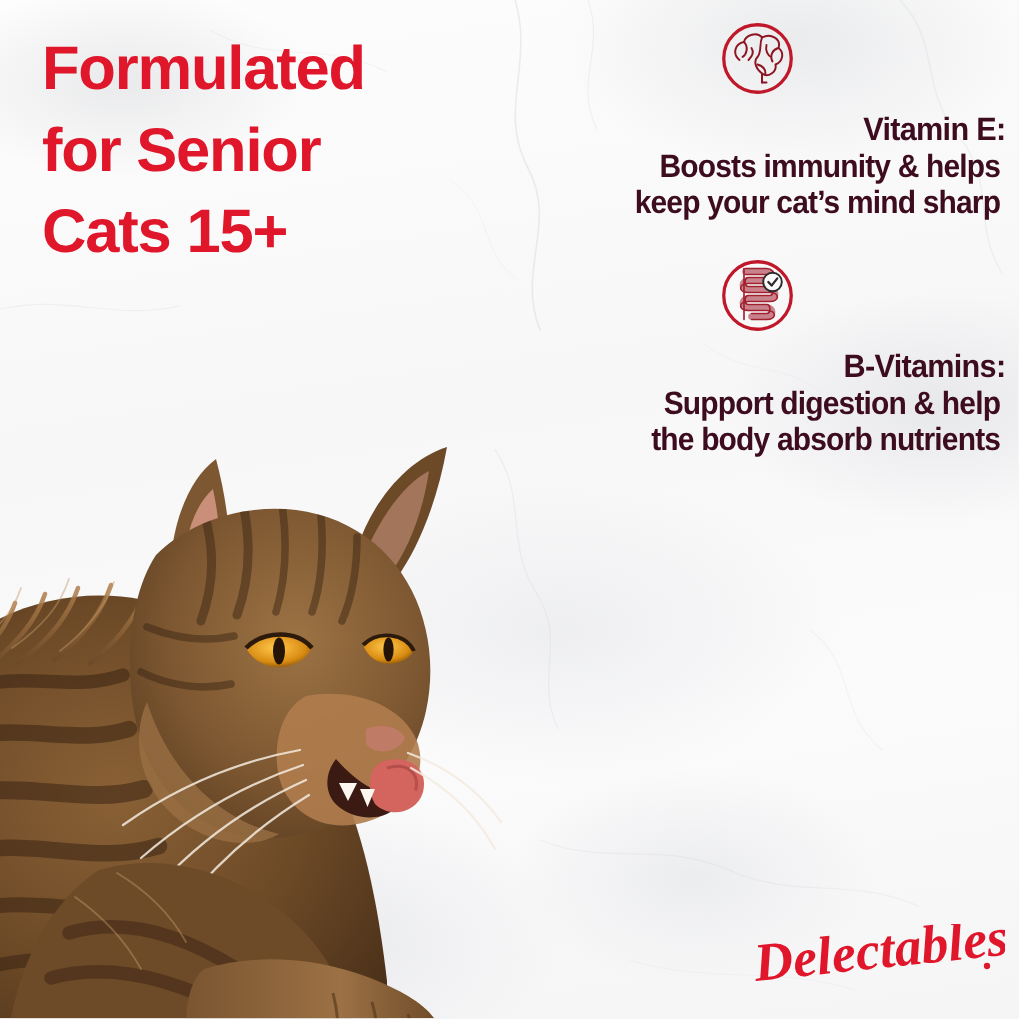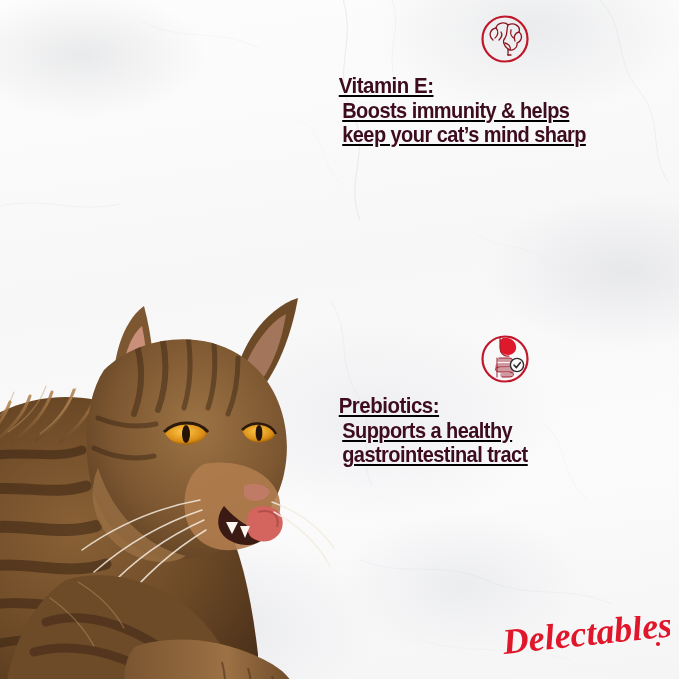--- a/index.html
+++ b/index.html
@@ -32,21 +32,21 @@
     color:#e0162b;
     font-weight:700;
     font-size:41px;
     line-height:1.33;
     letter-spacing:-.8px;
     white-space:pre-line;
   }
 
   
   .col{position:absolute;left:330px;top:0;width:349px;height:679px;}
-  .block{position:absolute;left:0;width:349px;text-align:left;text-decoration:underline;}
+  .block{position:absolute;left:0;width:349px;text-align:right;}
   .block .ico{display:flex;justify-content:center;align-items:center;}
   .btitle{
     color:#3d0c1e;font-weight:700;letter-spacing:-.5px;
     font-size:21.5px;line-height:1.14;margin-top:4px;
     transform:scaleX(.95);transform-origin:center;
   }
   .bdesc{
     color:#3d0c1e;font-weight:700;letter-spacing:-.6px;
     font-size:21.5px;line-height:1.14;white-space:pre-line;
     transform:scaleX(.93);transform-origin:center;
@@ -218,20 +218,23 @@
       <g stroke="#c49a68" fill="none" stroke-width="1.2" opacity=".45" stroke-linecap="round">
         <path d="M-10 186 C 10 172, 22 160, 28 142"></path>
         <path d="M22 182 C 42 168, 54 154, 60 136"></path>
         <path d="M54 184 C 72 170, 84 154, 90 138"></path>
         <path d="M92 332 C 112 344, 128 360, 138 378"></path>
         <path d="M64 348 C 84 362, 98 378, 108 396"></path>
       </g>
     </svg>
   </div>
 
+  <div class="headline">Formulated
+for Senior
+Cats 15+</div>
 
   <div class="col">
 
     <div class="block" style="top:10px">
       <div class="ico">
         <svg width="60" height="60" viewBox="0 0 60 60">
           <circle cx="30" cy="29" r="22.5" fill="none" stroke="#c0182a" stroke-width="2.2"></circle>
           <g fill="none" stroke="#8d1420" stroke-width="1.3" stroke-linecap="round" stroke-linejoin="round">
             <path d="M18 30 C 13 26, 15 19, 21 18 C 22 13, 30 11, 33 15
                      C 39 12, 46 16, 44 22 C 48 25, 47 31, 42 33
@@ -244,45 +247,47 @@
             <path d="M30 33 C 34 34, 36 37, 35 40"></path>
             <path d="M33 45 L 36 45"></path>
           </g>
         </svg>
       </div>
       <div class="btitle">Vitamin E:</div>
       <div class="bdesc">Boosts immunity &amp; helps
 keep your cat’s mind sharp</div>
     </div>
 
-
-    <div class="block" style="top:330px">
+    <div class="block" style="top:168px">
       <div class="ico">
         <svg width="60" height="60" viewBox="0 0 60 60">
           <circle cx="30" cy="29" r="22.5" fill="none" stroke="#c0182a" stroke-width="2.2"></circle>
-          <path d="M28 8 C 34 7, 40 10, 41 16 C 42 21, 38 25, 33 25
-                   C 28 25, 25 22, 25 18 L 25 10" fill="#e0182b"></path>
-          <path d="M25 8 L 25 18 C 25 23, 29 27, 34 26" fill="none" stroke="#a0202e" stroke-width="1.2" stroke-linecap="round"></path>
-          <g fill="none" stroke="#d09aa2" stroke-width="3.8" stroke-linecap="round">
-            <path d="M24 30 L 34 30 C 38 30, 38 35, 34 35 L 25 35 C 21 35, 21 40, 25 40
-                     L 34 40 C 38 40, 38 45, 34 45 L 27 45"></path>
+          <g fill="none" stroke="#c9828c" stroke-width="4.4" stroke-linecap="round">
+            <path d="M22 13 L 36 13 C 41 13, 41 19, 36 19 L 24 19 C 19 19, 19 25, 24 25
+                     L 38 25 C 43 25, 43 31, 38 31 L 24 31 C 19 31, 19 37, 24 37
+                     L 36 37 C 41 37, 41 43, 36 43 L 26 43"></path>
           </g>
-          <g fill="none" stroke="#a0202e" stroke-width="1" stroke-linecap="round">
-            <path d="M24 28 L 34 28 C 40 28, 40 37, 34 37 L 25 37 C 19 37, 19 42, 25 42
-                     L 34 42 C 40 42, 40 47, 34 47 L 27 47"></path>
-            <path d="M22 28 L 22 47"></path>
+          <g fill="none" stroke="#a0202e" stroke-width="1.1" stroke-linecap="round">
+            <path d="M22 11 L 36 11 C 43 11, 43 21, 36 21 L 24 21 C 17 21, 17 27, 24 27
+                     L 38 27 C 45 27, 45 33, 38 33 L 24 33 C 17 33, 17 39, 24 39
+                     L 36 39 C 43 39, 43 45, 36 45 L 26 45"></path>
+            <path d="M22 15 L 36 15 C 39 15, 39 17, 36 17 L 24 17 C 21 17, 21 23, 24 23
+                     L 38 23 C 41 23, 41 29, 38 29 L 24 29 C 21 29, 21 35, 24 35
+                     L 36 35 C 39 35, 39 41, 36 41 L 26 41"></path>
+            <path d="M21 11 L 21 45"></path>
           </g>
-          <circle cx="42" cy="35" r="6.6" fill="#fbfbfb" stroke="#2e2a2b" stroke-width="1.4"></circle>
-          <path d="M39 35 L 41.4 37.6 L 45.4 32.6" fill="none" stroke="#2e2a2b" stroke-width="1.6" stroke-linecap="round" stroke-linejoin="round"></path>
+          <circle cx="40" cy="20" r="6.2" fill="#fbfbfb" stroke="#2e2a2b" stroke-width="1.3"></circle>
+          <path d="M37.2 20 L 39.4 22.4 L 43.2 17.6" fill="none" stroke="#2e2a2b" stroke-width="1.5" stroke-linecap="round" stroke-linejoin="round"></path>
         </svg>
       </div>
-      <div class="btitle">Prebiotics:</div>
-      <div class="bdesc">Supports a healthy
-gastrointestinal tract</div>
+      <div class="btitle">B-Vitamins:</div>
+      <div class="bdesc">Support digestion &amp; help
+the body absorb nutrients</div>
     </div>
+
 
   </div>
 
   <div class="logo">
     <svg width="170" height="54" viewBox="0 0 170 54">
       <text x="4" y="38" font-family="'Liberation Serif', serif" font-size="36" font-style="italic" font-weight="700" fill="#e0162b" transform="rotate(-6 4 38)">Delectables</text>
       <circle cx="158" cy="28" r="2.1" fill="#e0162b"></circle>
     </svg>
   </div>
 

